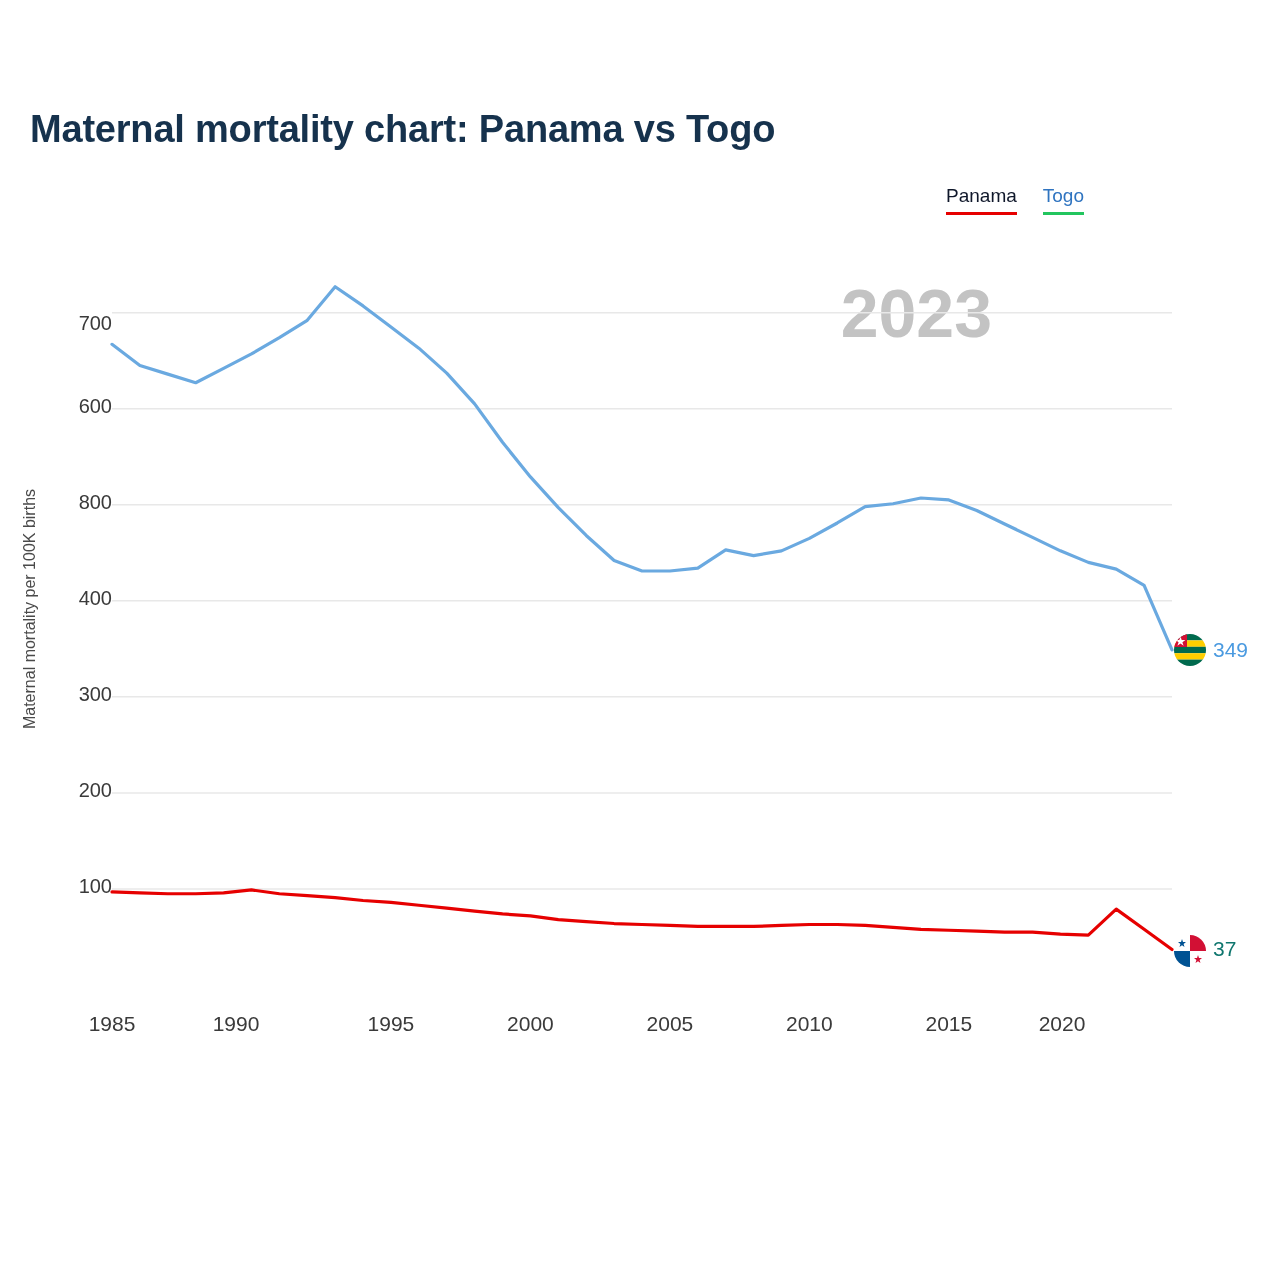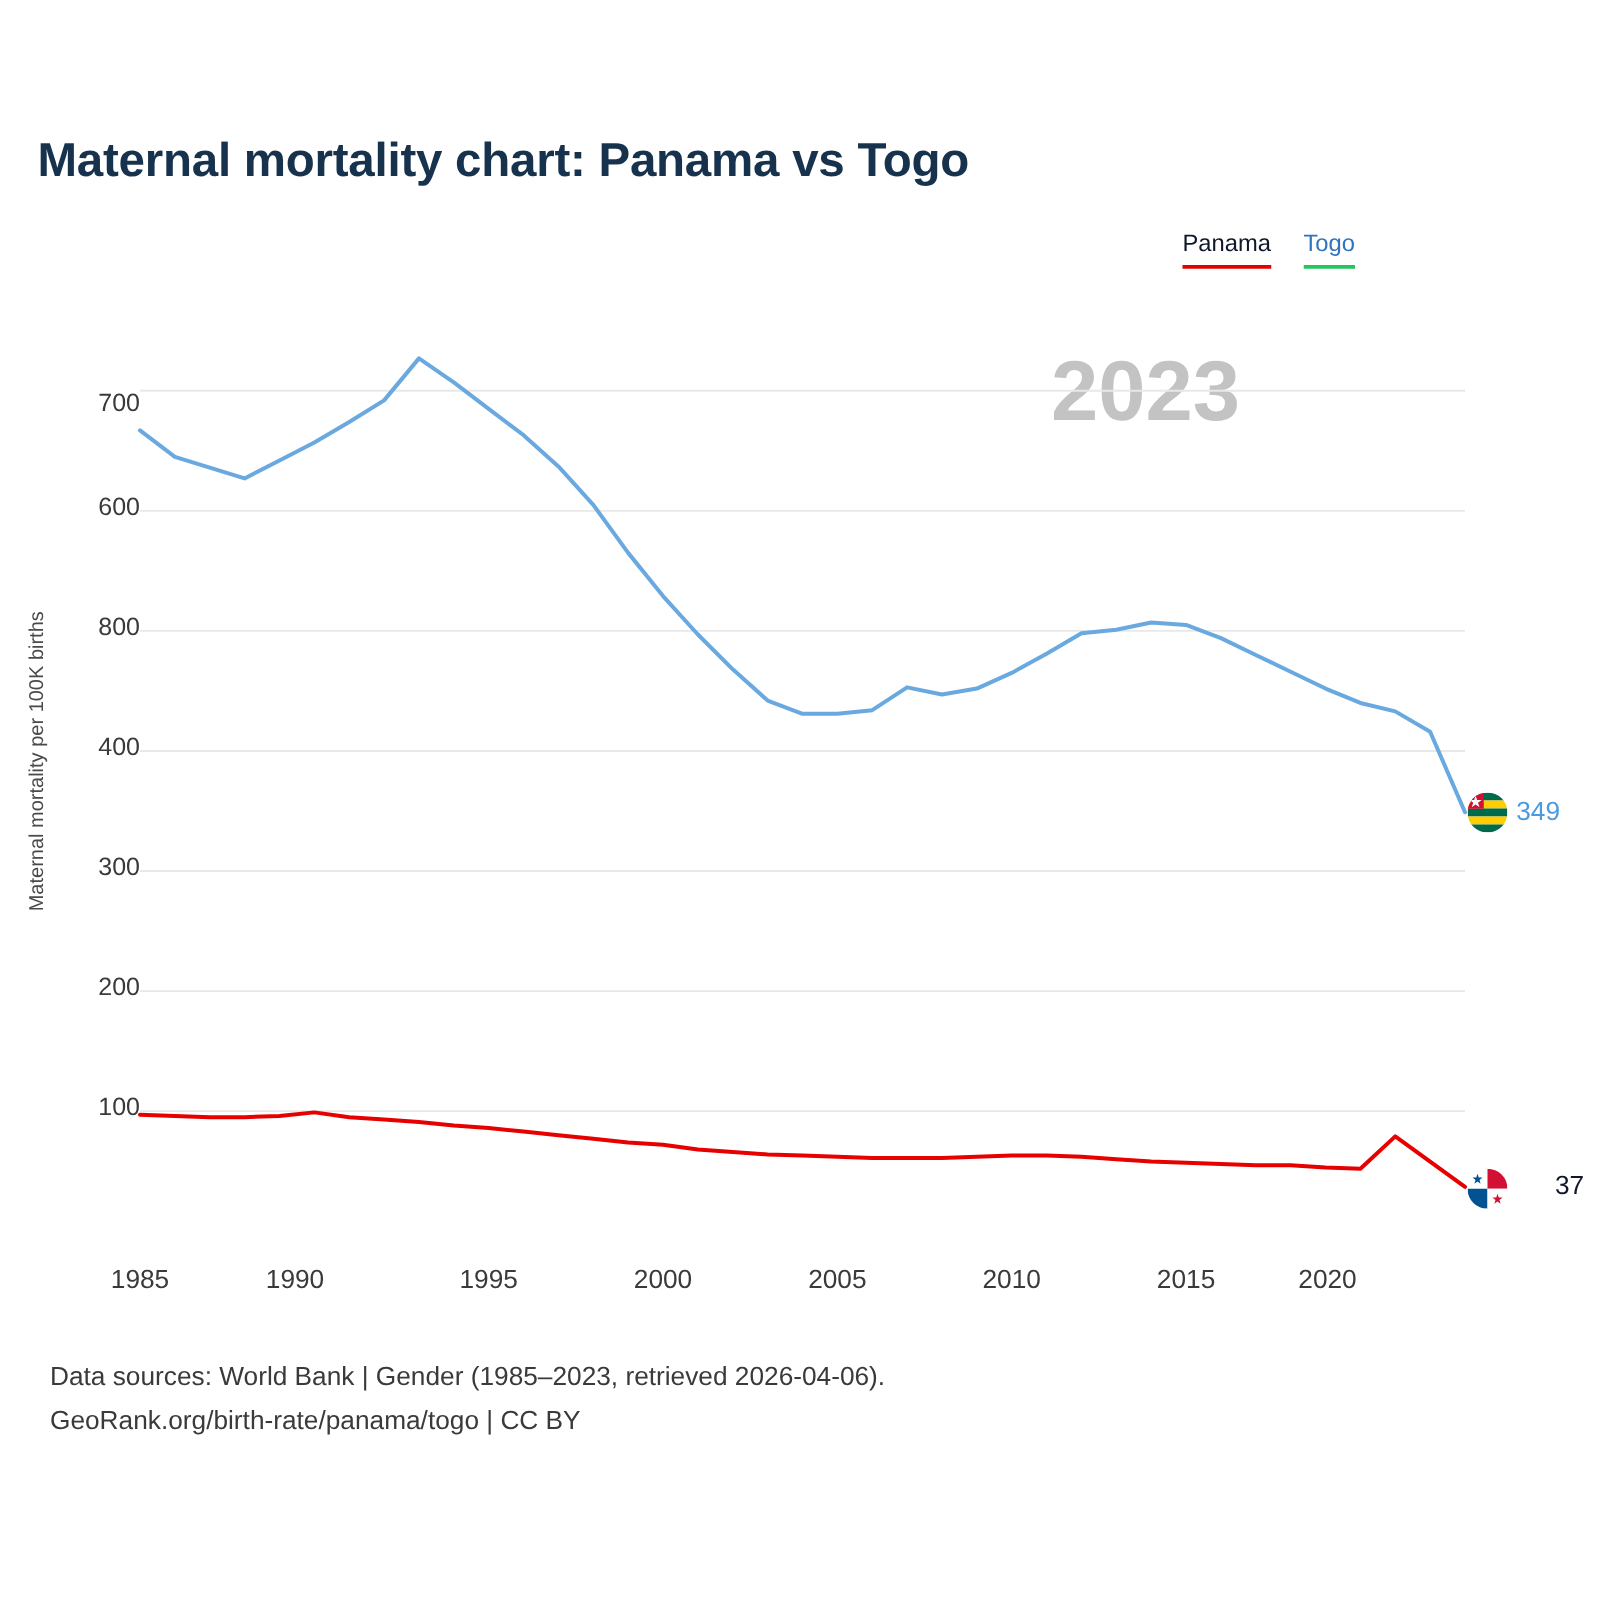--- a/index.html
+++ b/index.html
@@ -98,21 +98,21 @@
     color: #3a3a3a;
     transform: translateX(-50%);
     top: 1012px;
   }
   .endlabel {
     position: absolute;
     font-size: 21px;
     white-space: nowrap;
   }
   #togo-end-label { color: #4a9ae0; left: 1213px; top: 638px; }
-  #panama-end-label { color: #0f172a; left: 1244px; top: 937px; }
+  #panama-end-label { color: #0f766e; left: 1213px; top: 937px; }
   .flag {
     position: absolute;
     width: 32px;
     height: 32px;
     border-radius: 50%;
     overflow: hidden;
   }
   #togo-flag { left: 1174px; top: 634px; }
   #panama-flag { left: 1174px; top: 935px; }
   #source-lines {
@@ -183,24 +183,20 @@
       <rect x="0" y="16" width="16" height="16" fill="#005293"></rect>
       <rect x="16" y="16" width="16" height="16" fill="#ffffff"></rect>
       <polygon points="8,4 9,7 12,7 9.6,9 10.5,12 8,10.2 5.5,12 6.4,9 4,7 7,7" fill="#005293"></polygon>
       <polygon points="24,20 25,23 28,23 25.6,25 26.5,28 24,26.2 21.5,28 22.4,25 20,23 23,23" fill="#d21034"></polygon>
     </svg>
   </div>
 
   <div class="endlabel" id="togo-end-label">349</div>
   <div class="endlabel" id="panama-end-label">37</div>
 
-  <div id="source-lines">
-    <div>Data sources: World Bank | Gender (1985–2023, retrieved 2026-04-06).</div>
-    <div>GeoRank.org/birth-rate/panama/togo | CC BY</div>
-  </div>
 
 <div class="x-tick" style="left: 112px;">1985</div>
     <div class="x-tick" style="left: 236px; text-align: center;">1990</div>
     <div class="x-tick" style="left: 390.947px;">1995</div>
     <div class="x-tick" style="left: 530.421px;">2000</div>
     <div class="x-tick" style="left: 669.895px;">2005</div>
     <div class="x-tick" style="left: 809.368px;">2010</div>
     <div class="x-tick" style="left: 948.842px;">2015</div>
     <div class="x-tick" style="left: 1062px; text-align: center;">2020</div>
   </div>

